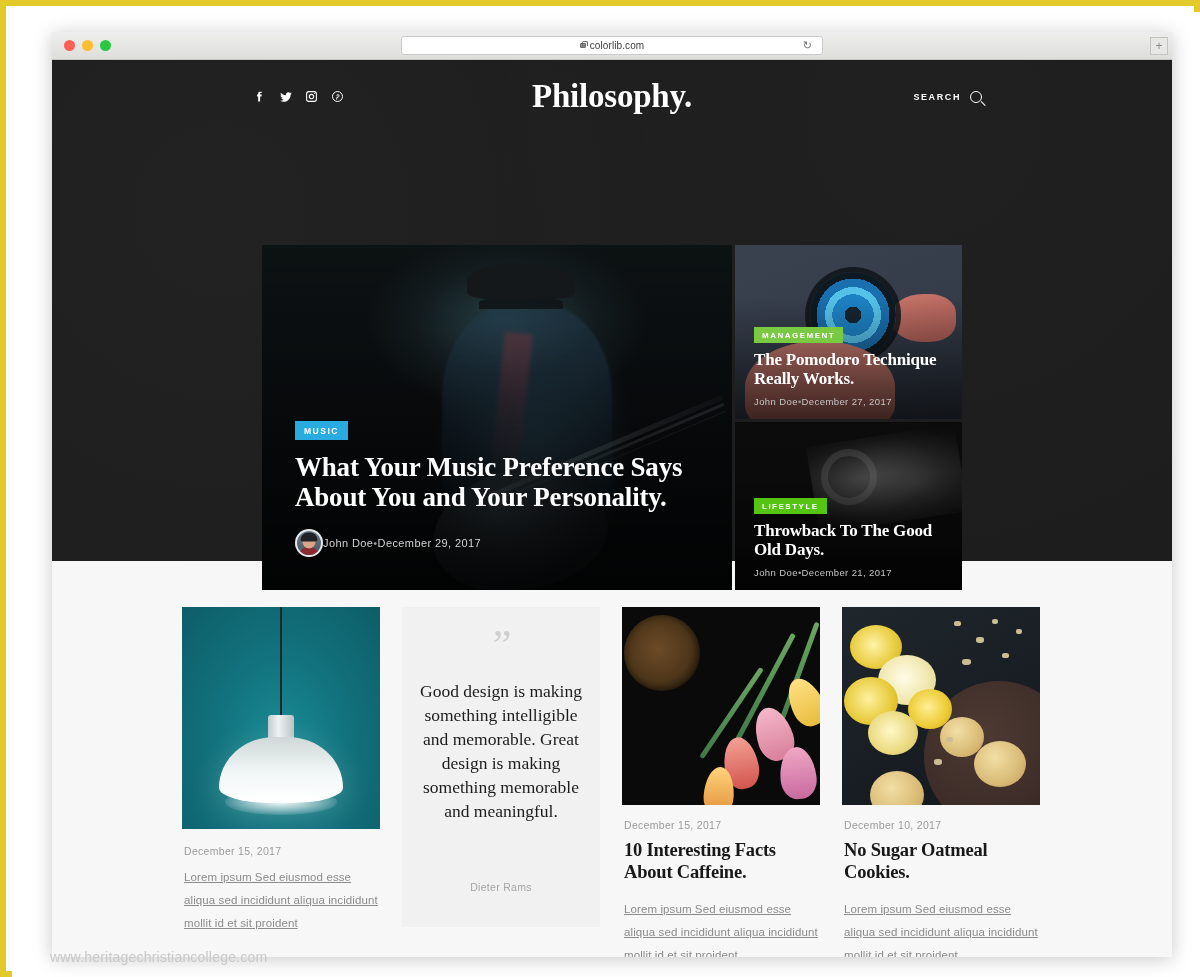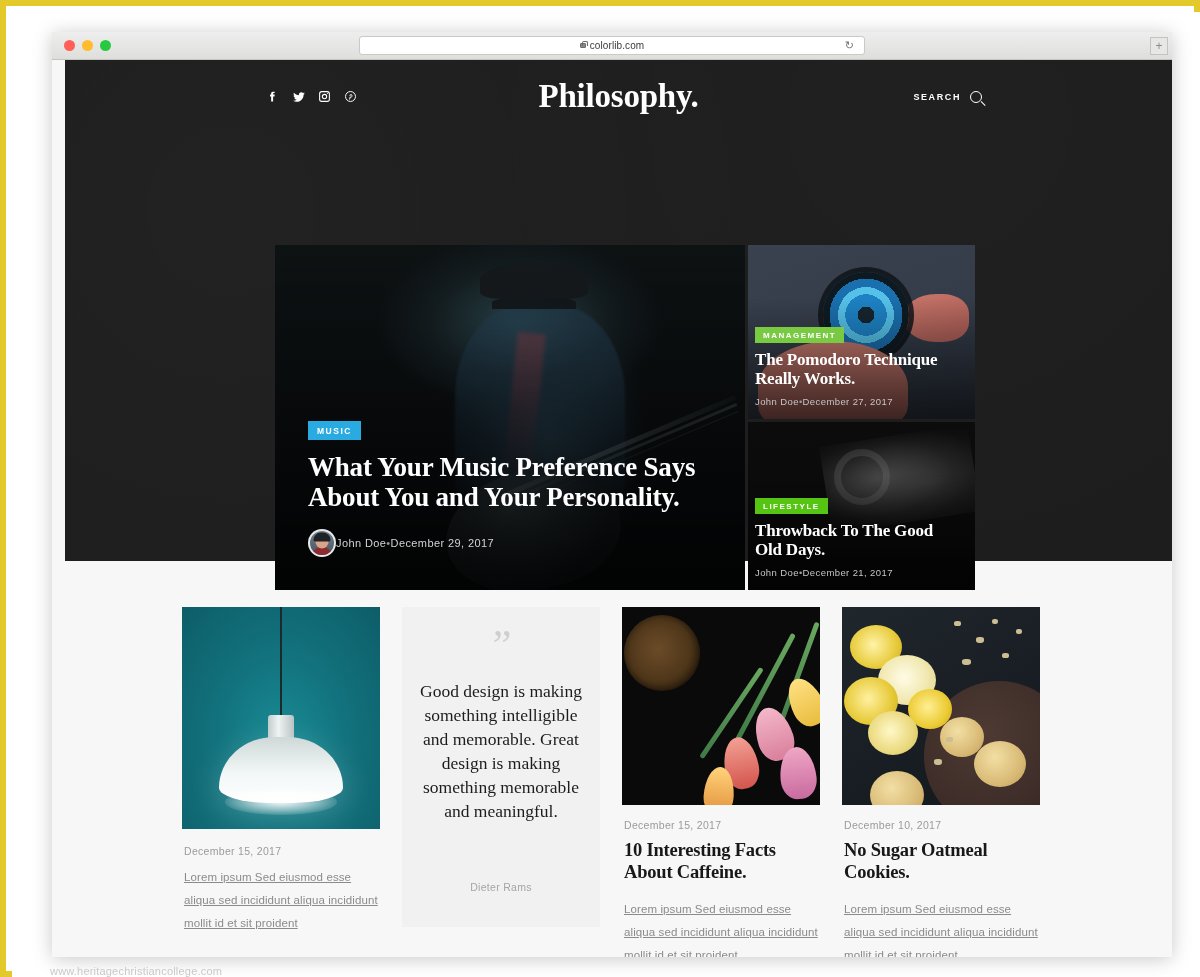--- a/index.html
+++ b/index.html
@@ -54,21 +54,21 @@
   }
   .dot { width: 11px; height: 11px; border-radius: 50%; }
   .dot.red    { background: #ff5f57; }
   .dot.yellow { background: #ffbd2e; }
   .dot.green  { background: #28c940; }
 
   .urlbar {
     position: absolute;
     left: 50%;
     transform: translateX(-50%);
-    width: 506px;
+    width: 422px;
     height: 19px;
     background: #ffffff;
     border: 1px solid #c9c9c7;
     border-radius: 3px;
     display: flex;
     align-items: center;
     justify-content: center;
     font-size: 10px;
     color: #3b3b3b;
     letter-spacing: 0.1px;
@@ -120,21 +120,20 @@
   }
 
   
   .dark-top {
     position: relative;
     background: #1d1d1d;
     height: 501px;
     background-image:
       radial-gradient(circle at 15% 30%, rgba(255,255,255,0.022), transparent 55%),
       radial-gradient(circle at 78% 12%, rgba(255,255,255,0.015), transparent 50%);
-    margin-left: 13px;
   }
 
   .topbar {
     position: relative;
     height: 73px;
     display: flex;
     align-items: center;
   }
   .socials {
     position: absolute;
@@ -346,21 +345,21 @@
   }
 
   .hero-text {
     position: absolute;
     left: 33px;
     bottom: 33px;
     right: 40px;
     z-index: 3;
   }
   .hero-a .hero-text, .hero-b .hero-text {
-    left: 7px; bottom: 12px; right: 14px;
+    left: 19px; bottom: 12px; right: 14px;
   }
   .badge {
     display: inline-block;
     color: #fff;
     font-size: 8.5px;
     font-weight: bold;
     letter-spacing: 1.5px;
     padding: 5px 9px 4px;
     margin-bottom: 12px;
   }
@@ -599,22 +598,22 @@
     font-size: 10.5px;
     color: #a5a5a5;
     letter-spacing: 0.3px;
     margin-top: 28px;
   }
 
   
   .watermark {
     position: absolute;
     left: 38px;
-    bottom: 0;
-    font-size: 11px;
+    bottom: 12px;
+    font-size: 14px;
     color: #c9c9c9;
     letter-spacing: 0.2px;
     z-index: 40;
     pointer-events: none;
   }
 </style>
 </head>
 <body>
 
 <div class="frame">

